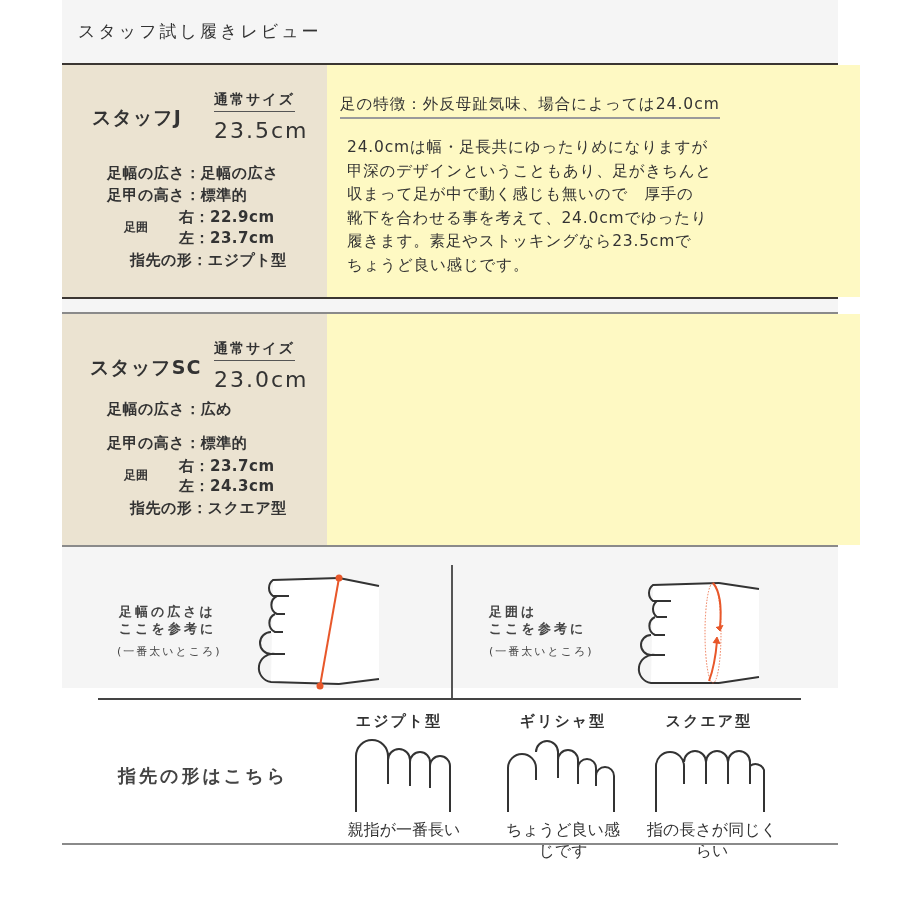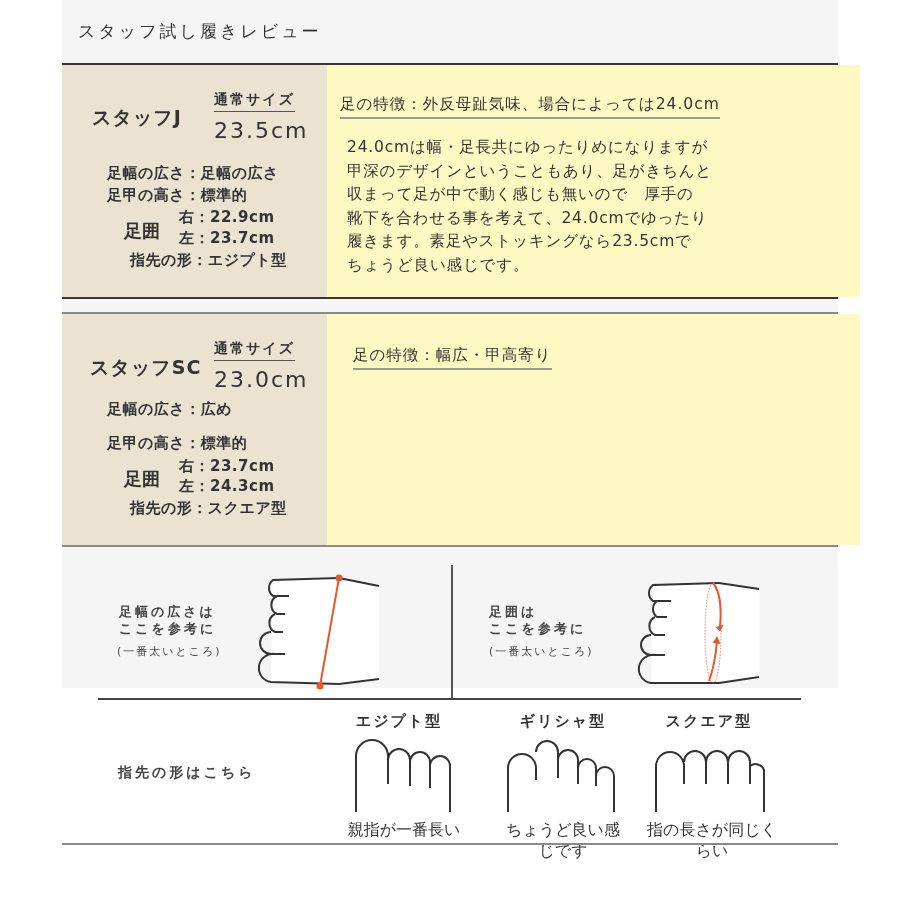--- a/index.html
+++ b/index.html
@@ -15,34 +15,34 @@
   .card { position:absolute; left:0; width:776px; }
   .card .left { position:absolute; left:0; top:0; width:282px; height:100%; background:#ebe3d1; }
   .card .right { position:absolute; left:265px; top:0; width:494px; height:100%; background:#fef9c3;padding-left:39px; }
 
   .staff-name { position:absolute; font-size:19px; font-weight:bold; color:#333; letter-spacing:1px; }
   .size-label { position:absolute; font-size:14px; font-weight:bold; color:#333; letter-spacing:2px;
     border-bottom:1.5px solid #555; padding-bottom:2px; }
   .size-value { position:absolute; font-size:22px; font-weight:normal; color:#333; letter-spacing:2px; }
 
   .attr { position:absolute; font-size:15px; font-weight:bold; color:#333; white-space:nowrap; letter-spacing:0.5px; }
-  .attr-small { position:absolute; font-size:18px; font-weight:bold; color:#333; white-space:nowrap; }
+  .attr-small { position:absolute; font-size:12px; font-weight:bold; color:#333; white-space:nowrap; }
 
   .feature { position:absolute; font-size:15.5px; color:#333; letter-spacing:1px; white-space:nowrap;
      border-bottom:2px solid #9a9a9a; padding-bottom:2px; }
   .body-text { position:absolute; font-size:15.5px; color:#333; line-height:23.5px; letter-spacing:0.8px; white-space:pre; }
 
   .guide-text { position:absolute; font-size:13px; font-weight:bold; color:#444; letter-spacing:3px; line-height:17px; }
   .guide-sub { position:absolute; font-size:11px; color:#444; letter-spacing:2px; }
   .vline { position:absolute; width:1.5px; background:#555; }
   .hline { position:absolute; height:1.5px; background:#444; }
 
   .toe-title { position:absolute; font-size:15px; font-weight:bold; color:#333; letter-spacing:2px; text-align:center; width:110px; }
   .toe-caption { position:absolute; font-size:16px; color:#333; text-align:center; width:130px; }
-  .toe-prompt { position:absolute; font-size:14px; font-weight:bold; color:#444; letter-spacing:3px; }
+  .toe-prompt { position:absolute; font-size:18px; font-weight:bold; color:#444; letter-spacing:3px; }
   svg { position:absolute; overflow:visible; }
 </style>
 </head>
 <body>
 
 <div class="panel">
 
   <div class="title">スタッフ試し履きレビュー</div>
   <div class="hr-dark" style="top:63px;"></div>
 
@@ -100,21 +100,20 @@
         <span>右</span><span>：</span><span>23.7cm</span>
       </div>
       <div class="attr" style="left:117px;top:163px;">
         <span>左</span><span>：</span><span>24.3cm</span>
       </div>
       <div class="attr" style="left:68px;top:185px;">
         <span>指先の形</span><span>：</span><span>スクエア型</span>
       </div>
     </div>
     <div class="right">
-      <div class="feature" style="left:26px;top:31px;font-weight:normal;">足の特徴：幅広・甲高寄り</div>
     </div>
   </div>
 
   <div class="hr-gray" style="top:545px;"></div>
 
   <div class="guide-text" style="left:57px;top:603px;">
     <div>足幅の広さは</div>
     <div>ここを参考に</div>
   </div>
   <div class="guide-sub" style="left:55px;top:644px;">(一番太いところ)</div>

